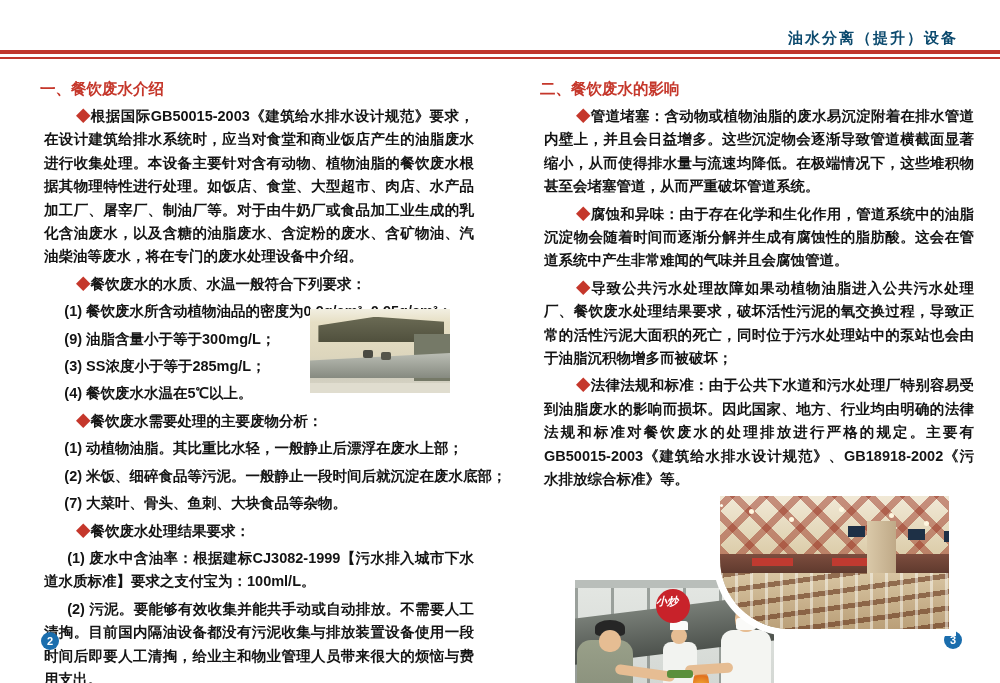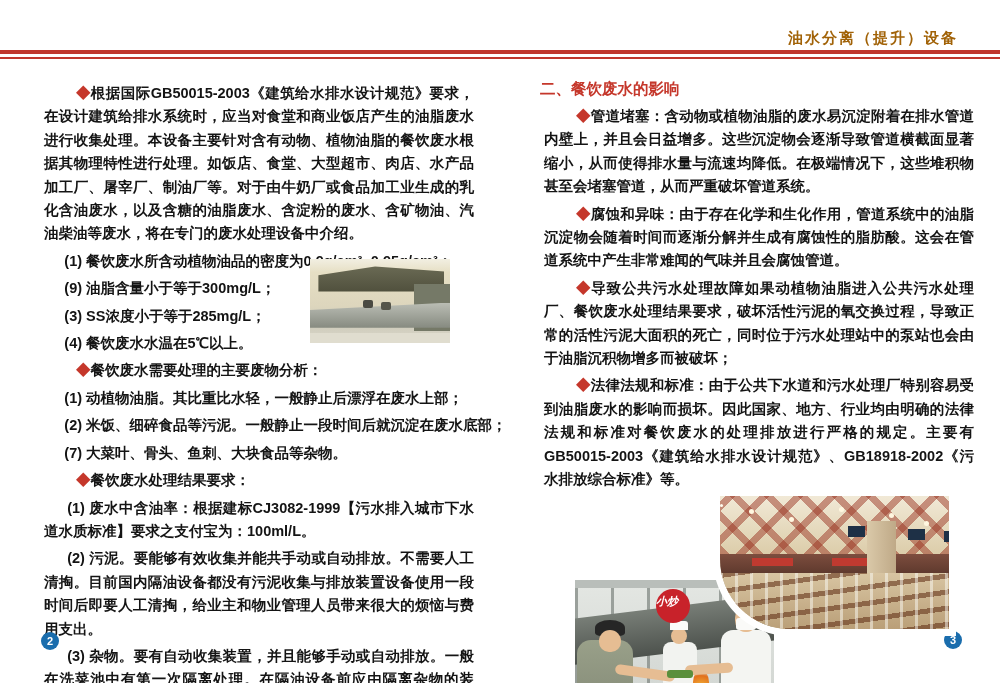--- a/index.html
+++ b/index.html
@@ -1,21 +1,21 @@
 <!DOCTYPE html>
 <html><head>
 <meta charset="utf-8">
 <style>
   html,body { margin:0; padding:0; background:#ffffff; }
   .page {
     position:relative; width:1000px; height:683px; background:#ffffff;
     font-family:"Liberation Sans", sans-serif; color:#141414; overflow:hidden;
   }
   
-  .hdr-title { position:absolute; top:29px; right:42px; font-size:15px; font-weight:bold; letter-spacing:2px; color:#a16207; }
+  .hdr-title { position:absolute; top:29px; right:42px; font-size:15px; font-weight:bold; letter-spacing:2px; color:#0c4a6e; }
   .rule-thick { position:absolute; top:50px; left:0; width:1000px; height:4px; background:#bf372e; }
   .rule-thin  { position:absolute; top:57px; left:0; width:1000px; height:2px; background:#bf372e; }
   
   .col { position:absolute; top:78px; width:438px; font-size:14.5px; font-weight:bold; line-height:23.4px; text-align:justify; }
   #col-left  { left:40px; }
   #col-right { left:540px; }
   .col-heading { color:#c5372b; font-size:15.5px; font-weight:bold; margin:0 0 5px 0; line-height:22px; text-align:left; }
   .col p { margin:4px; }
   .para     { text-indent:2.2em; }
   .para-num { text-indent:1.6em; }
@@ -90,21 +90,23 @@
 </head>
 <body>
 
 <div class="page">
 
   <div class="hdr-title">油水分离（提升）设备</div>
   <div class="rule-thick"></div>
   <div class="rule-thin"></div>
 
   <section class="col" id="col-left">
+    <h2 class="col-heading">一、餐饮废水介绍</h2>
     <p class="para"><span class="diamond">◆</span><span>根据国际GB50015-2003《建筑给水排水设计规范》要求，在设计建筑给排水系统时，应当对食堂和商业饭店产生的油脂废水进行收集处理。本设备主要针对含有动物、植物油脂的餐饮废水根据其物理特性进行处理。如饭店、食堂、大型超市、肉店、水产品加工厂、屠宰厂、制油厂等。对于由牛奶厂或食品加工业生成的乳化含油废水，以及含糖的油脂废水、含淀粉的废水、含矿物油、汽油柴油等废水，将在专门的废水处理设备中介绍。</span></p>
+    <p class="para"><span class="diamond">◆</span><span>餐饮废水的水质、水温一般符合下列要求：</span></p>
 
     <div class="ph kitchen">
       <i class="k-hood"></i>
       <i class="k-equip"></i>
       <i class="k-steel"></i>
       <i class="k-pot"></i>
       <i class="k-floor"></i>
     </div>
 
     <p class="item">(1) 餐饮废水所含动植物油品的密度为0.9g/cm³~0.95g/cm³；</p>

